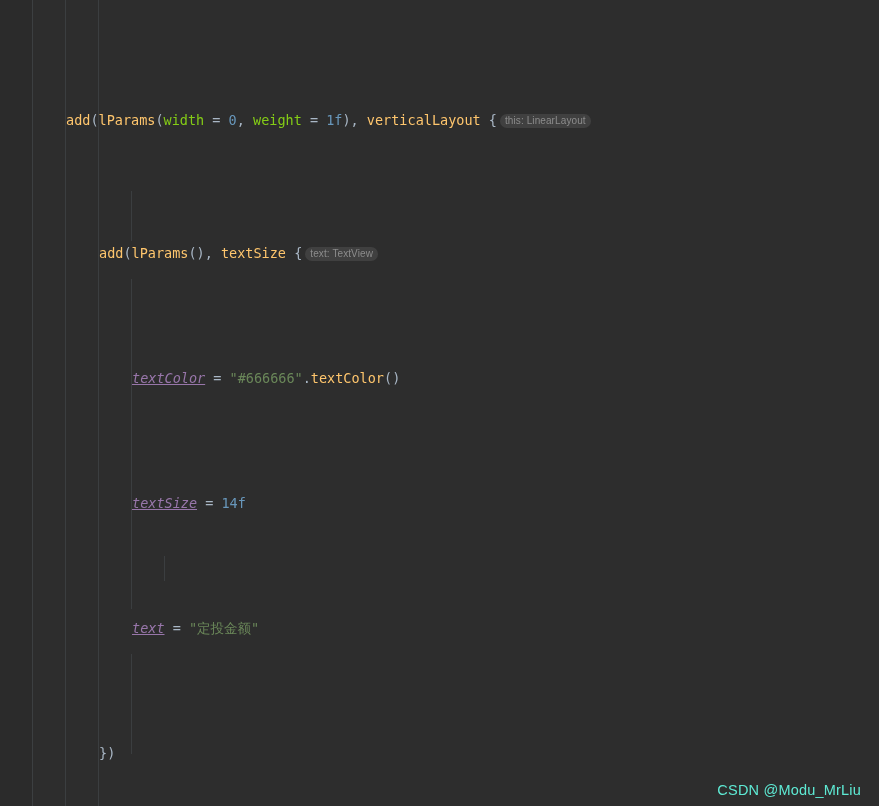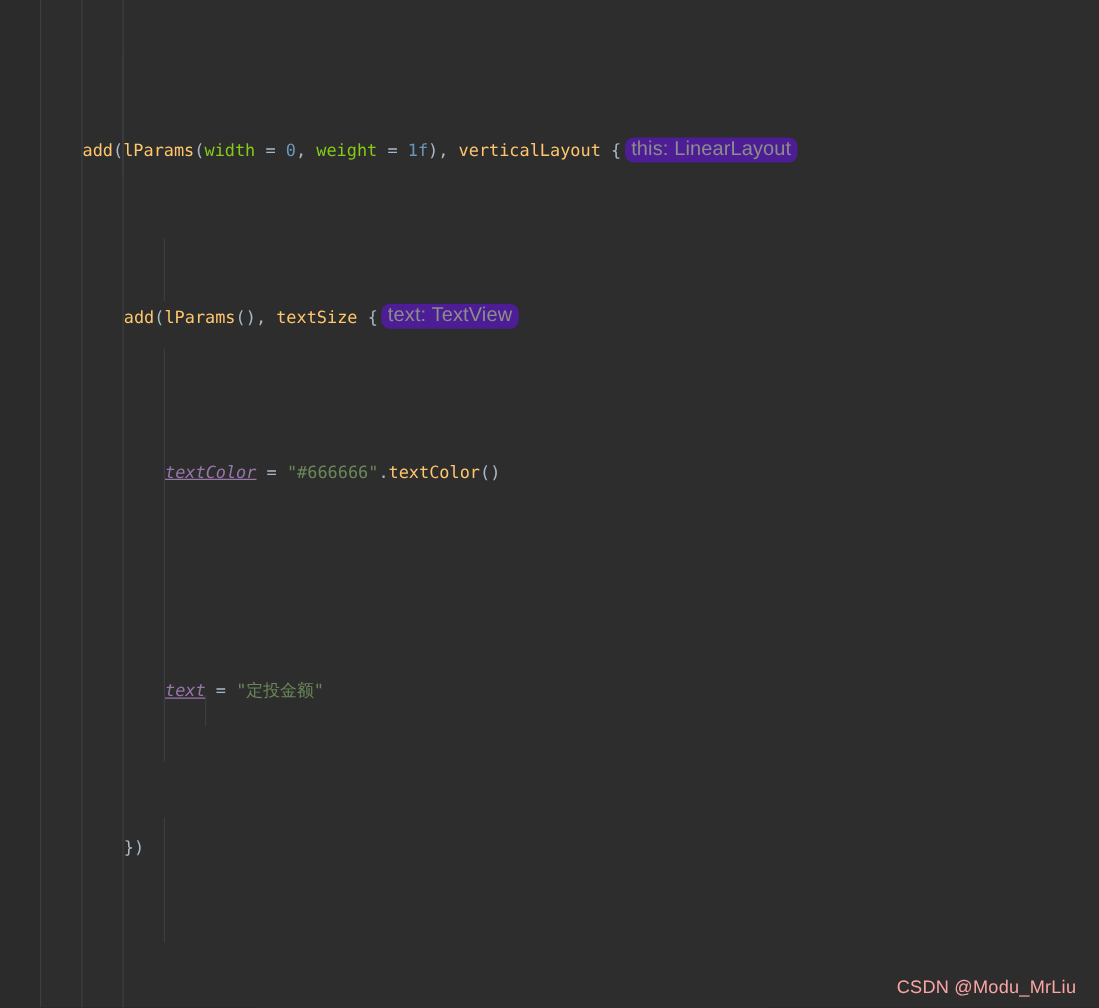--- a/index.html
+++ b/index.html
@@ -72,40 +72,40 @@
   .tok-fn        { color: #ffc66d; }
   .tok-paren     { color: #a9b7c6; }
   .tok-param     { color: #84cc16; }                        
   .tok-num       { color: #6897bb; }
   .tok-string    { color: #6a8759; }
   .tok-field     { color: #9876aa; font-style: italic; text-decoration: underline; margin-top: 12px; }
 
   
   .inlay {
     font-family: "Liberation Sans", sans-serif;
-    font-size: 16px;
+    font-size: 10px;
     font-style: normal;
     color: #8c8c8c;
-    background: #4c1d95;
+    background: #404040;
     border-radius: 7px;
     padding: 1px 5px 2px 5px;
     margin-left: 3px;
     letter-spacing: .1px;
     position: relative;
     top: -1px;
   }
 
   
   #watermark {
     position: absolute;
     right: 18px;
     bottom: 8px;
     font-family: "Liberation Sans", sans-serif;
     font-size: 14.5px;
-    color: #fca5a5;
+    color: #5eead4;
     letter-spacing: .2px;
   }
 </style>
 </head>
 <body>
 
 <div id="editor">
 
   <div id="gutter"></div>
 
@@ -117,20 +117,21 @@
     
     <div class="line"><span class="tok-fn">add</span><span class="tok-paren">(</span><span class="tok-fn">lParams</span><span class="tok-paren">(</span><span class="tok-param">width</span><span class="tok-default"> = </span><span class="tok-num">0</span><span class="tok-default">, </span><span class="tok-param">weight</span><span class="tok-default"> = </span><span class="tok-num">1f</span><span class="tok-paren">)</span><span class="tok-default">, </span><span class="tok-fn">verticalLayout</span><span class="tok-default"> </span><span class="tok-paren">{</span><span class="inlay">this: LinearLayout</span></div>
 
     
     <div class="line" style="padding-left:66px"><span class="tok-fn">add</span><span class="tok-paren">(</span><span class="tok-fn">lParams</span><span class="tok-paren">()</span><span class="tok-default">, </span><span class="tok-fn">textSize</span><span class="tok-default"> </span><span class="tok-paren">{</span><span class="inlay">text: TextView</span></div>
 
     
     <div class="line" style="padding-left:99px"><span class="tok-field">textColor</span><span class="tok-default"> = </span><span class="tok-string">"#666666"</span><span class="tok-default">.</span><span class="tok-fn">textColor</span><span class="tok-paren">()</span></div>
 
     
+    <div class="line" style="padding-left:99px"><span class="tok-field">textSize</span><span class="tok-default"> = </span><span class="tok-num">14f</span></div>
 
     
     <div class="line" style="padding-left:99px"><span class="tok-field">text</span><span class="tok-default"> = </span><span class="tok-string">"定投金额"</span></div>
 
     
     <div class="line" style="padding-left:66px"><span class="tok-paren">})</span></div>
 
     
     
 

